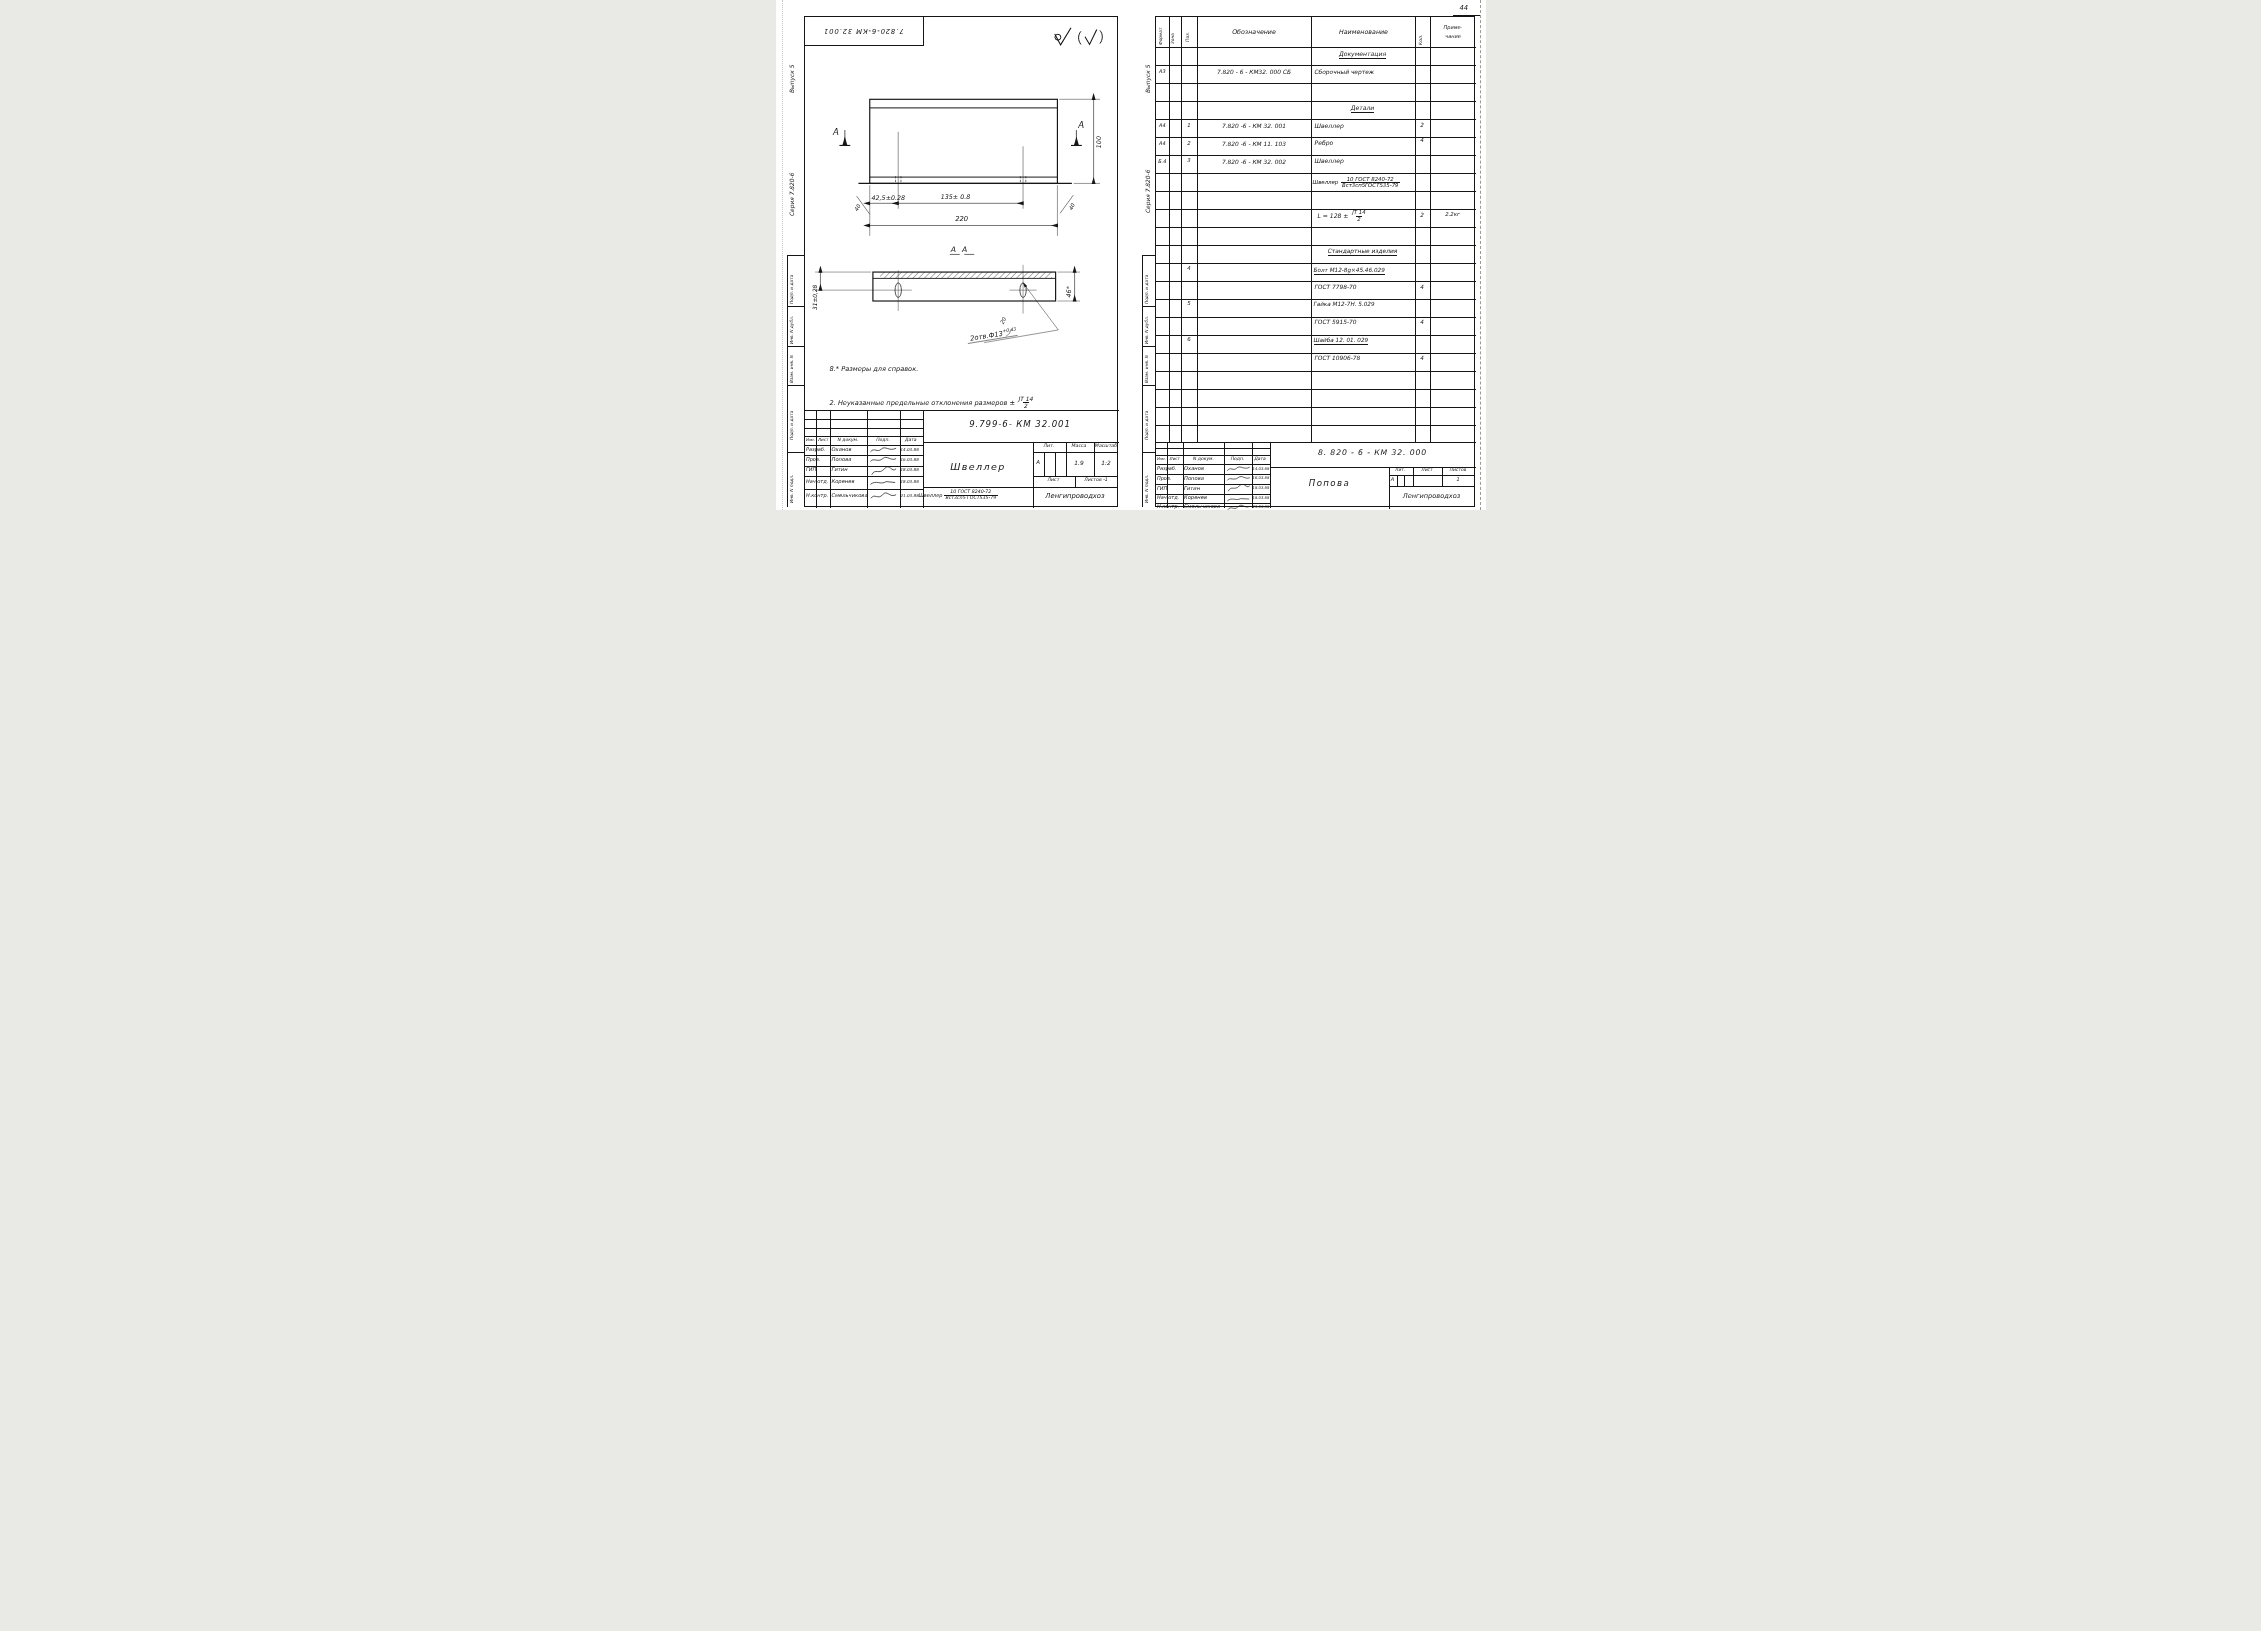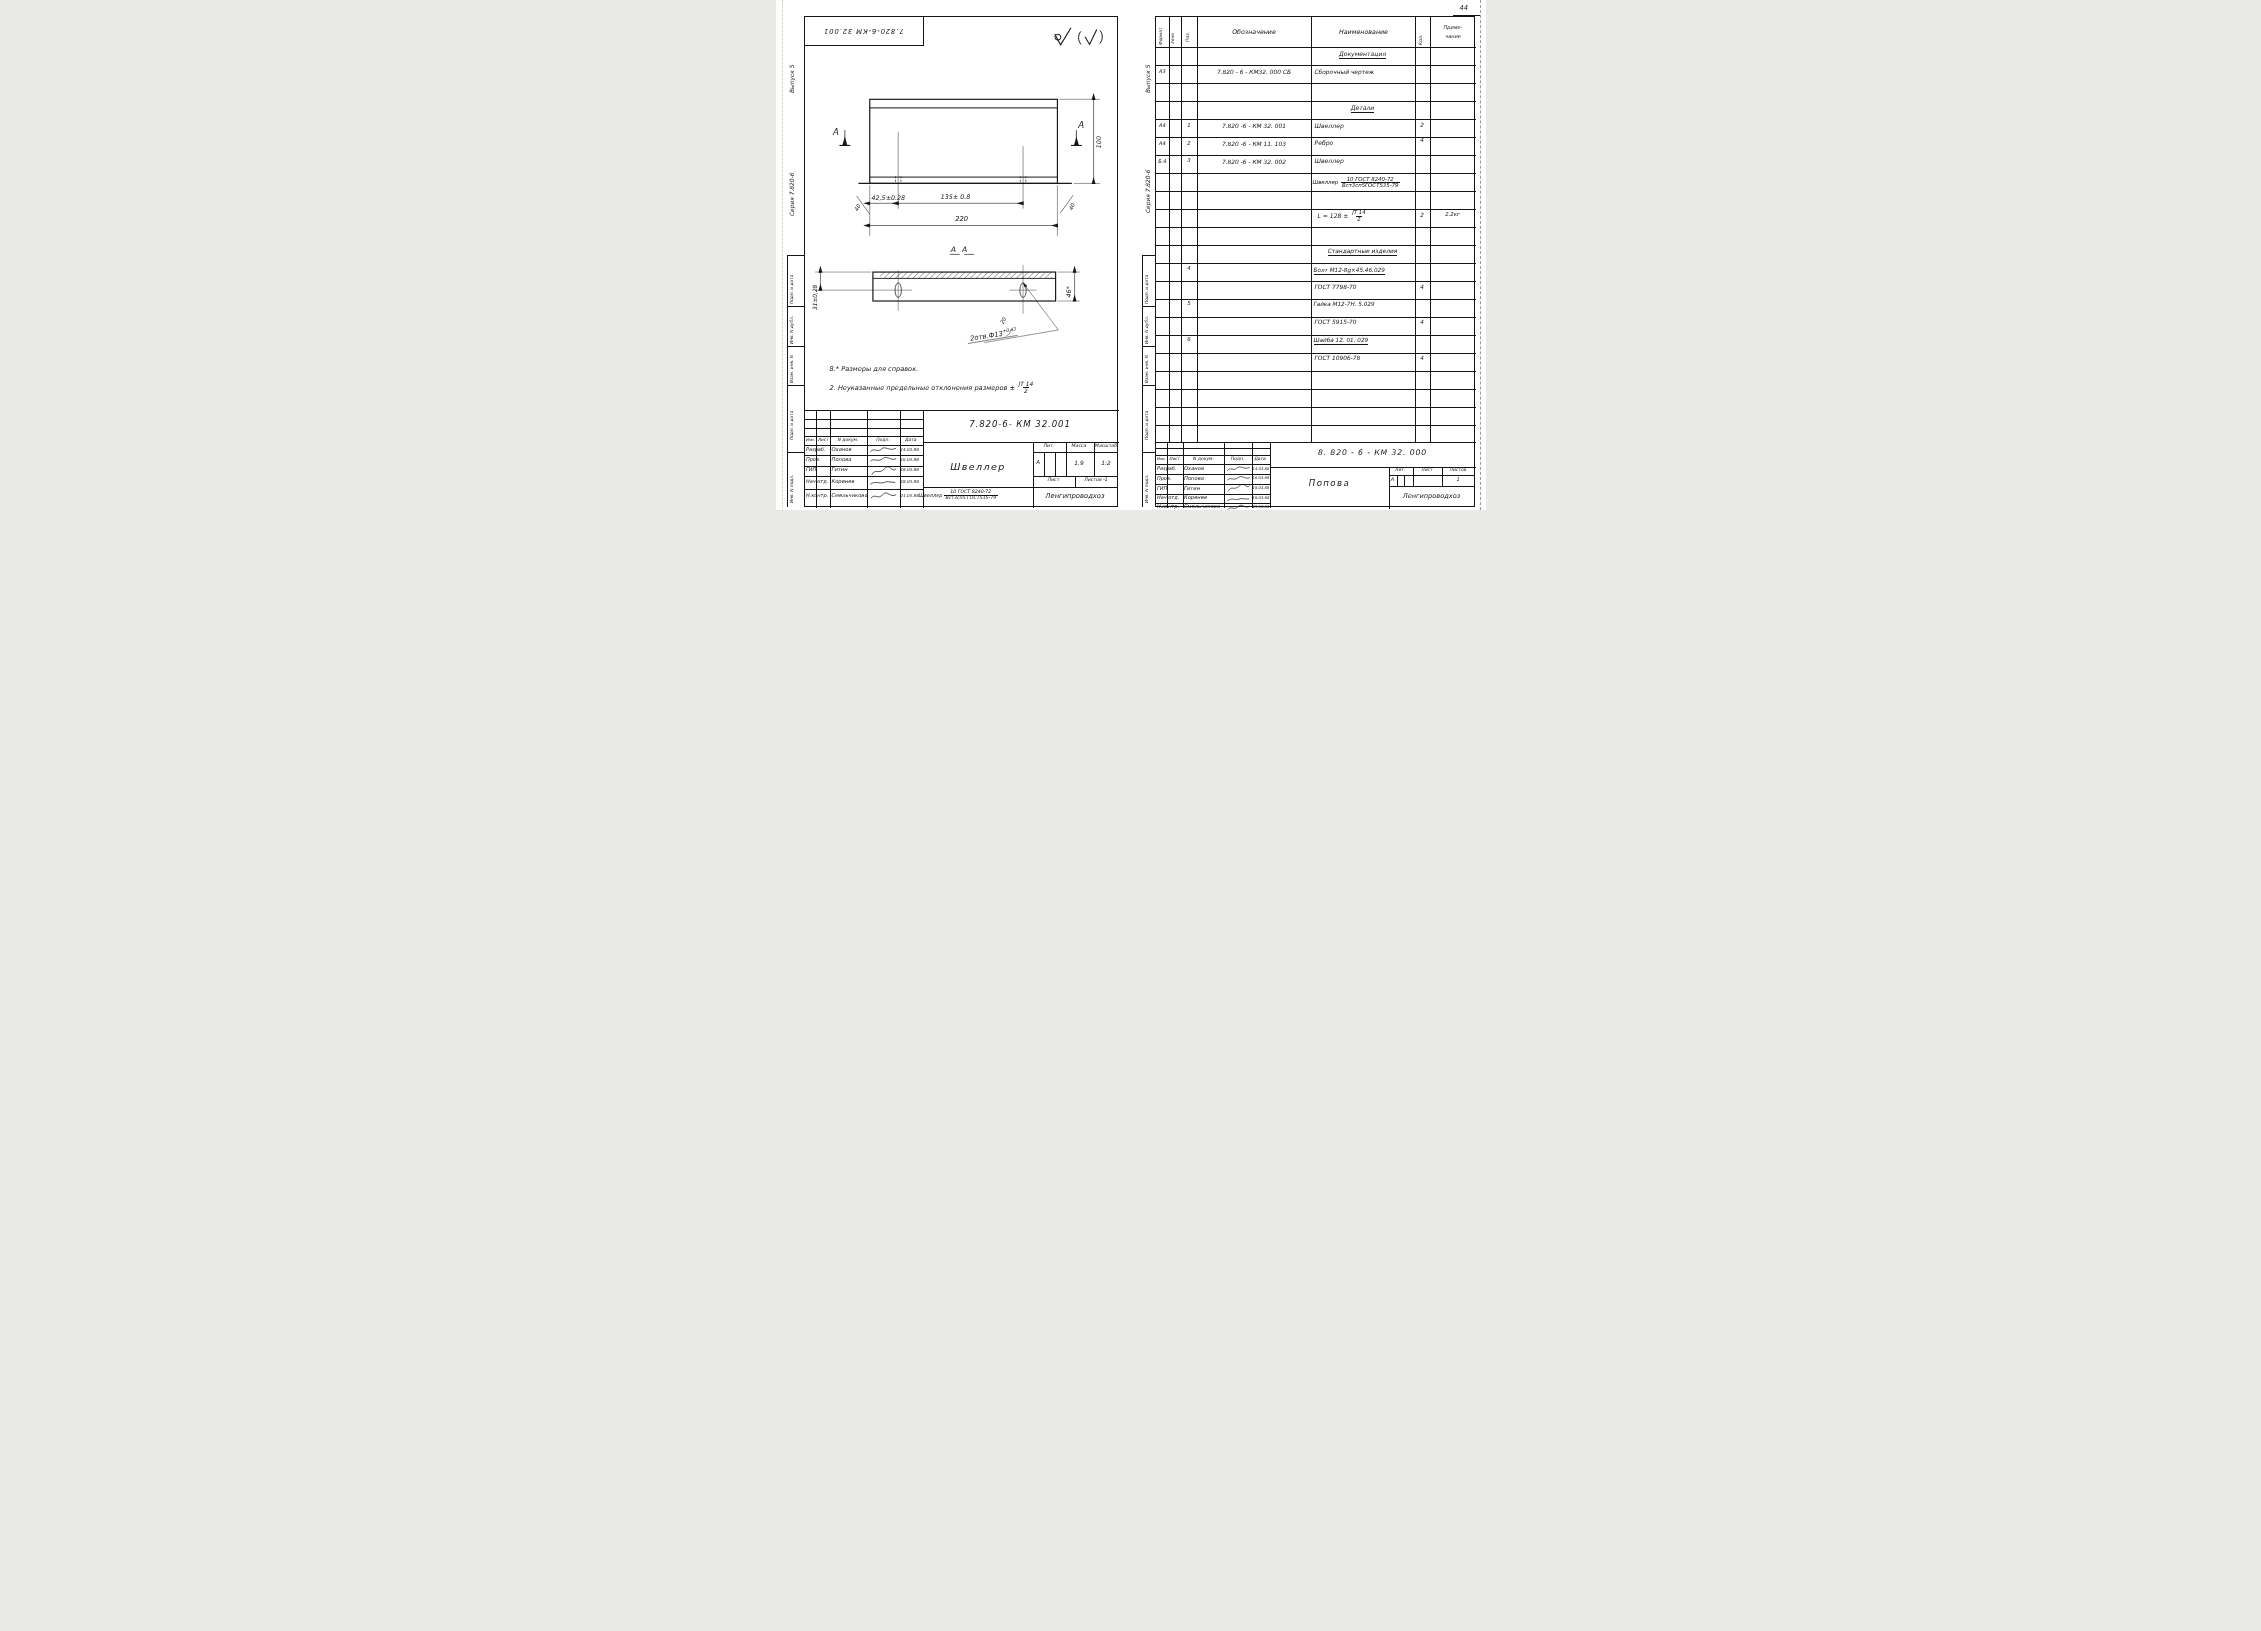--- a/index.html
+++ b/index.html
@@ -130,21 +130,21 @@
       <text x="588" y="620" font-size="14" transform="rotate(-90 588 620)">46*</text>
       <text x="438" y="680" font-size="12" transform="rotate(-60 438 680)">20</text>
       <text x="366" y="716" font-size="15" transform="rotate(-9 366 716)">
         <tspan>2отв.Ф13</tspan><tspan dy="-7" font-size="10">+0.43</tspan>
       </text>
       <line x1="360" y1="722" x2="470" y2="704" stroke="#161616" stroke-width="1.2" transform="rotate(0)"></line>
     </svg>
 
     <div class="t hw" style="left:25px;top:349px;font-size:6.6px;">
       <div>8.* Размеры  для  справок.</div>
-      <div style="margin-top:8px;">
+      <div style="margin-top:23px;">
         <span>2. Неуказанные  предельные  отклонения  размеров ±</span>
         <span class="frac" style="font-size:5.9px;">
           <span class="num">JT 14</span>
           <span class="den">2</span>
         </span>
       </div>
     </div>
 
     <div>
       <div class="ln" style="left:0;top:393px;width:314px;height:1.1px;"></div>
@@ -194,21 +194,21 @@
       <svg class="sig" style="left:64px;top:450px;" width="29" height="9" viewBox="0 0 64 20">
           <path d="M6,17 C14,2 22,18 34,4 S50,14 60,4" fill="none" stroke="#161616" stroke-width="1.6"></path>
         </svg>
       <svg class="sig" style="left:64px;top:461px;" width="29" height="9" viewBox="0 0 64 20">
           <path d="M3,14 C16,4 26,16 38,8 L58,10" fill="none" stroke="#161616" stroke-width="1.6"></path>
         </svg>
       <svg class="sig" style="left:64px;top:475px;" width="29" height="9" viewBox="0 0 64 20">
           <path d="M4,14 C12,2 20,18 30,6 S46,14 60,6" fill="none" stroke="#161616" stroke-width="1.6"></path>
         </svg>
 
-      <div class="t hw ctr" style="left:122px;top:403px;width:187px;font-size:8.6px;letter-spacing:0.9px;">7.820-6-  КМ 32.001</div>
+      <div class="t hw ctr" style="left:122px;top:403px;width:187px;font-size:8.6px;letter-spacing:0.9px;">9.799-6-  КМ 32.001</div>
       <div class="ln" style="left:118px;top:425px;width:196px;height:1px;"></div>
 
       <div class="t hw ctr" style="left:118px;top:445px;width:111px;font-size:9.5px;letter-spacing:1.4px;">Швеллер</div>
       <div class="ln" style="left:228px;top:425px;width:1px;height:66px;"></div>
       <div class="ln" style="left:118px;top:470px;width:111px;height:0.6px;"></div>
 
       <div class="ln" style="left:228px;top:435px;width:85px;height:0.6px;"></div>
       <div class="ln" style="left:261px;top:425px;width:0.5px;height:35px;"></div>
       <div class="ln" style="left:289px;top:425px;width:0.5px;height:35px;"></div>
       <div class="ln" style="left:239px;top:435px;width:0.5px;height:25px;"></div>

